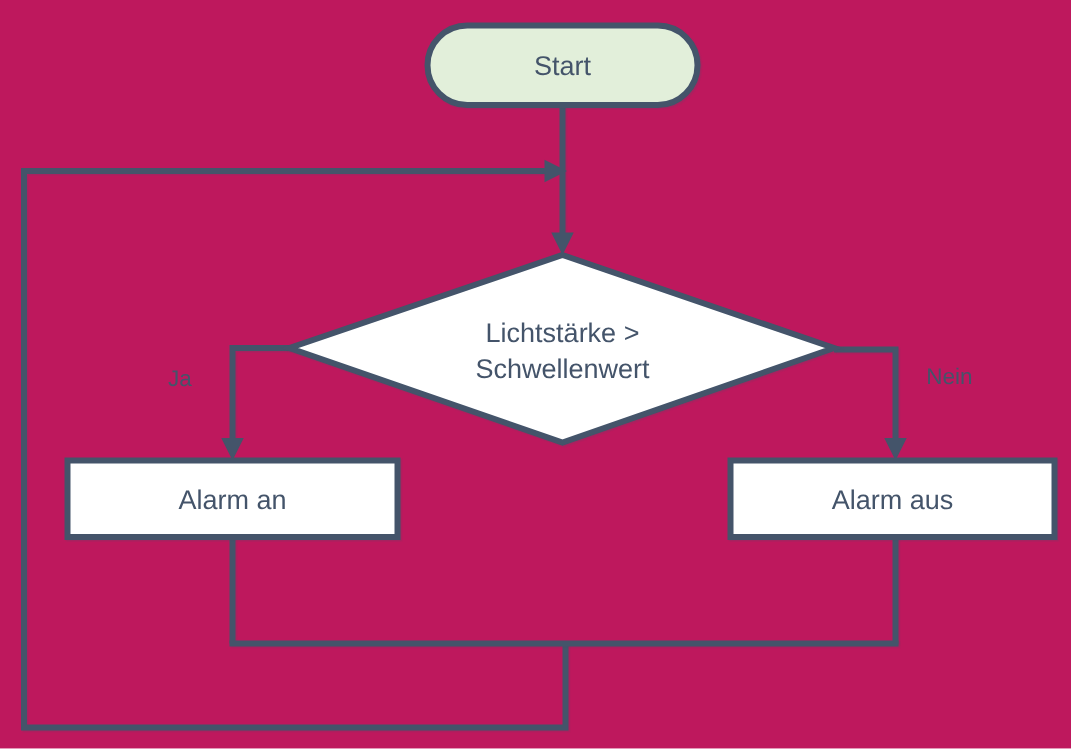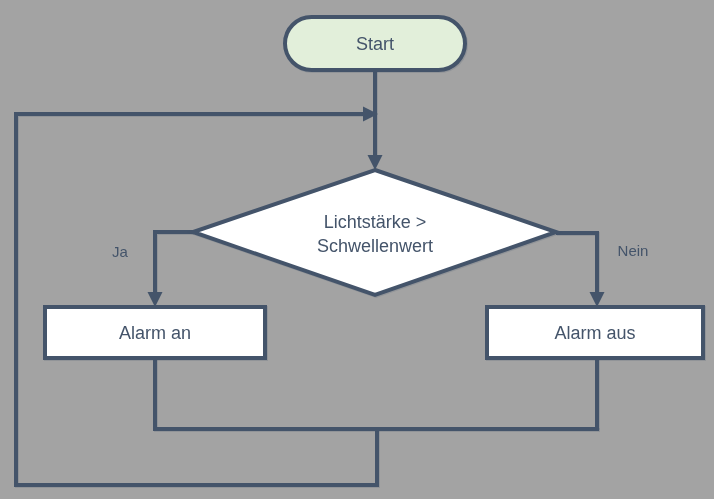--- a/index.html
+++ b/index.html
@@ -8,21 +8,21 @@
     background: #ffffff;
     width: 714px;
     height: 499px;
     overflow: hidden;
     font-family: "Liberation Sans", sans-serif;
   }
   .canvas-wrap {
     position: relative;
     width: 714px;
     height: 499px;
-    background: #a3a3a3;
+    background: #be185d;
   }
   svg { display: block; }
   .edge {
     fill: none;
     stroke: #44546a;
     stroke-width: 4;
     stroke-linejoin: miter;
     stroke-linecap: butt;
   }
   .shape {

